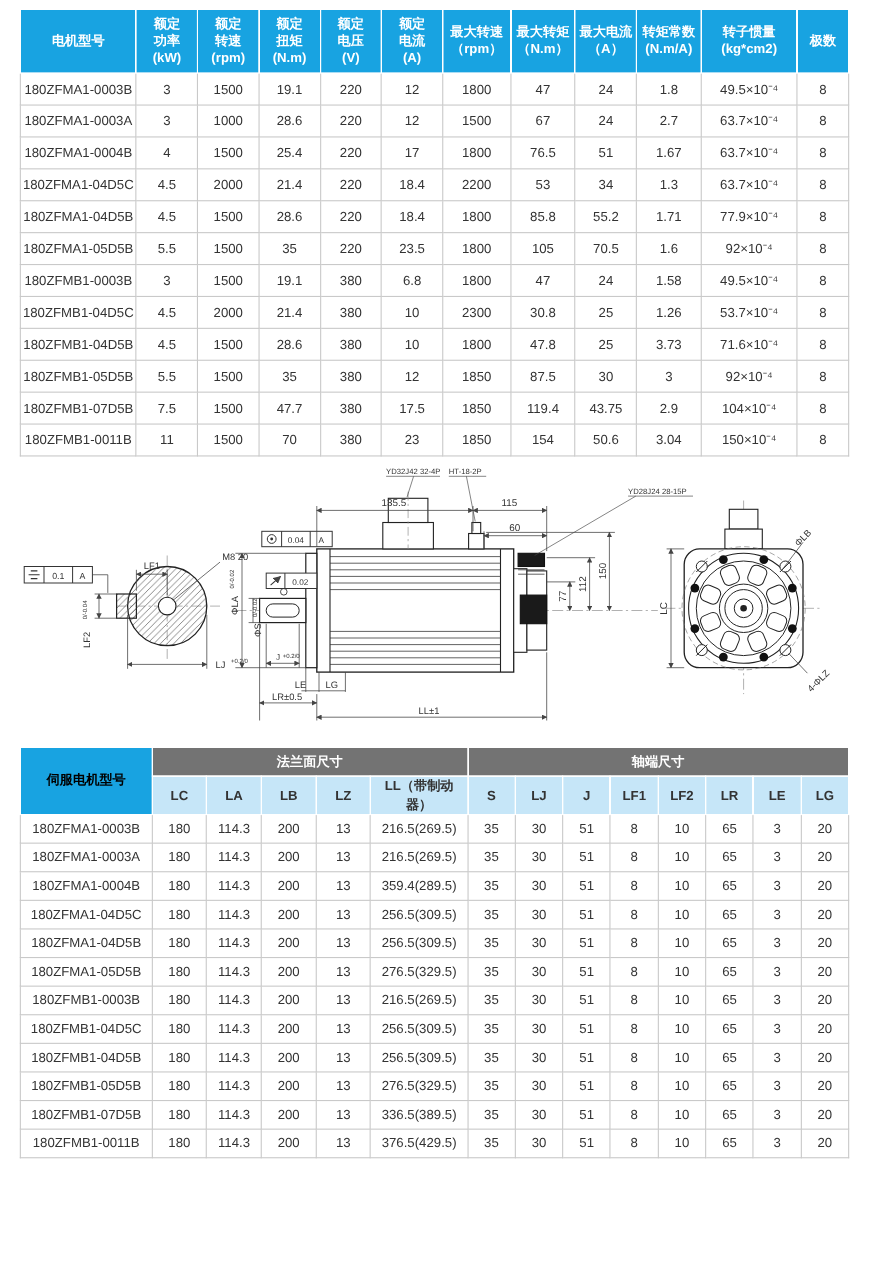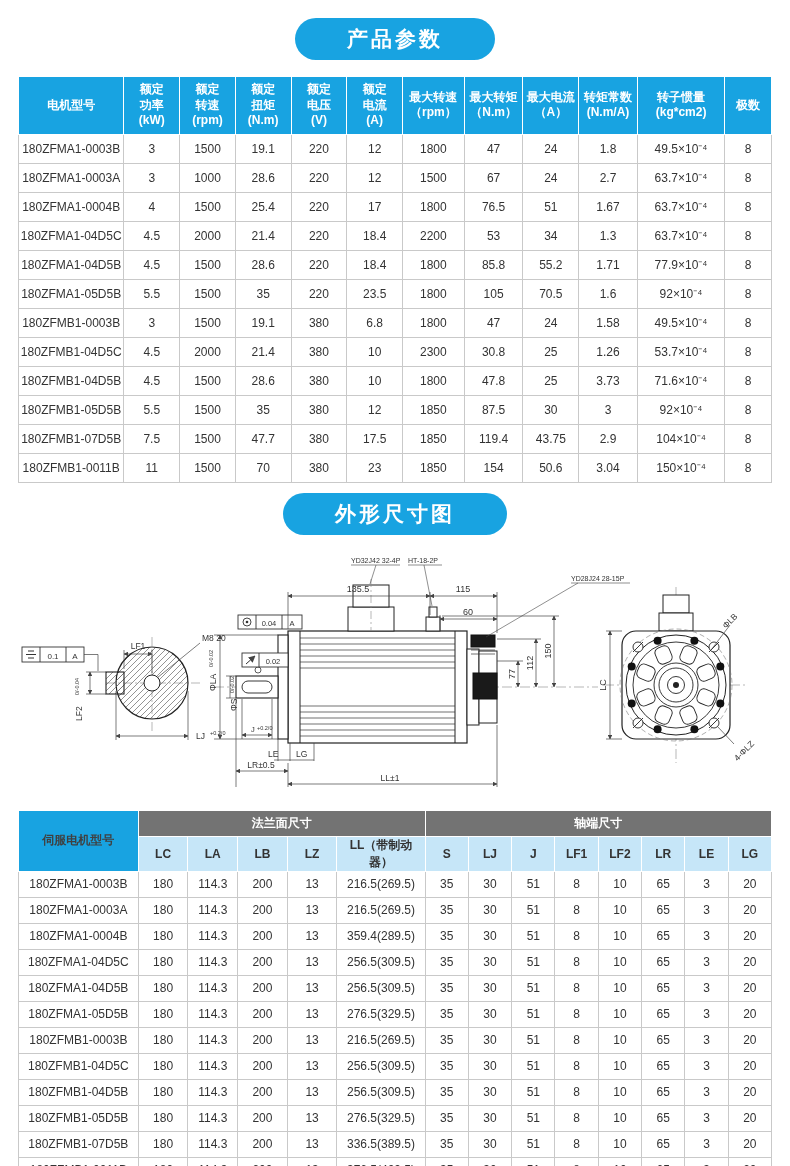--- a/index.html
+++ b/index.html
@@ -7,35 +7,32 @@
   .badge{background:#18a3e1;color:#fff;font-size:21px;font-weight:bold;
          padding:7px 52px;border-radius:21px;width:fit-content;margin:10px auto 16px;
          letter-spacing:3px;}
   table{border-collapse:collapse;width:100%;table-layout:fixed;}
   th,td{text-align:center;vertical-align:middle;overflow:hidden;}
   .t1 th{background:#18a3e1;color:#fff;font-size:12px;font-weight:bold;
          border:1px solid #fff;padding:5px 1px;white-space:pre-line;line-height:1.3;}
   .t1 td{border:1px solid #c9c9c9;font-size:12px;color:#333;height:28px;padding:0 1px;}
   .t2 th.grp{background:#737373;color:#fff;font-size:12px;font-weight:bold;
          border:1px solid #fff;padding:4px 1px;}
-  .t2 th.model{background:#18a3e1;color:#404040;font-size:12px;font-weight:bold;border:1px solid #fff;}
+  .t2 th.model{background:#18a3e1;color:#000000;font-size:12px;font-weight:bold;border:1px solid #fff;}
   .t2 th.sub{background:#c6e6f8;color:#333;font-size:12px;font-weight:bold;
          border:1px solid #fff;height:27px;padding:0 1px;}
   .t2 td{border:1px solid #c9c9c9;font-size:12px;color:#333;height:25px;padding:0 1px;}
   .drawing-wrap{margin:4px 0 10px;}
   svg text{font-family:"Liberation Sans",sans-serif;fill:#333;}
 </style>
 </head>
 <body>
 
 <div class="page">
 
-  <div class="badge">
-    <span>产品参数</span>
-  </div>
 
   <table class="t1">
     <colgroup>
       <col style="width:14%">
         <col style="width:7.4%">
         <col style="width:7.4%">
       <col style="width:7.4%">
         <col style="width:7.4%">
         <col style="width:7.4%">
       <col style="width:8.2%">
@@ -241,23 +238,20 @@
           <td>1850</td>
           <td>154</td>
           <td>50.6</td>
           <td>3.04</td>
           <td>150×10⁻⁴</td>
           <td>8</td>
         </tr>
     </tbody>
   </table>
 
-  <div class="badge">
-    <span>外形尺寸图</span>
-  </div>
 
   <div class="drawing-wrap">
   <svg width="754" height="245" viewBox="0 0 754 245">
     <defs>
       <pattern id="h" patternUnits="userSpaceOnUse" width="6" height="6">
         <path d="M-1,7 L7,-1" stroke="#666" stroke-width="0.7"></path>
         <path d="M-1,1 L1,-1" stroke="#666" stroke-width="0.7"></path>
       </pattern>
       <marker id="ar" viewBox="0 0 10 10" refX="9" refY="5" markerWidth="7" markerHeight="7" orient="auto-start-reverse">
         <path d="M0,0L10,5L0,10z" fill="#444"></path>

